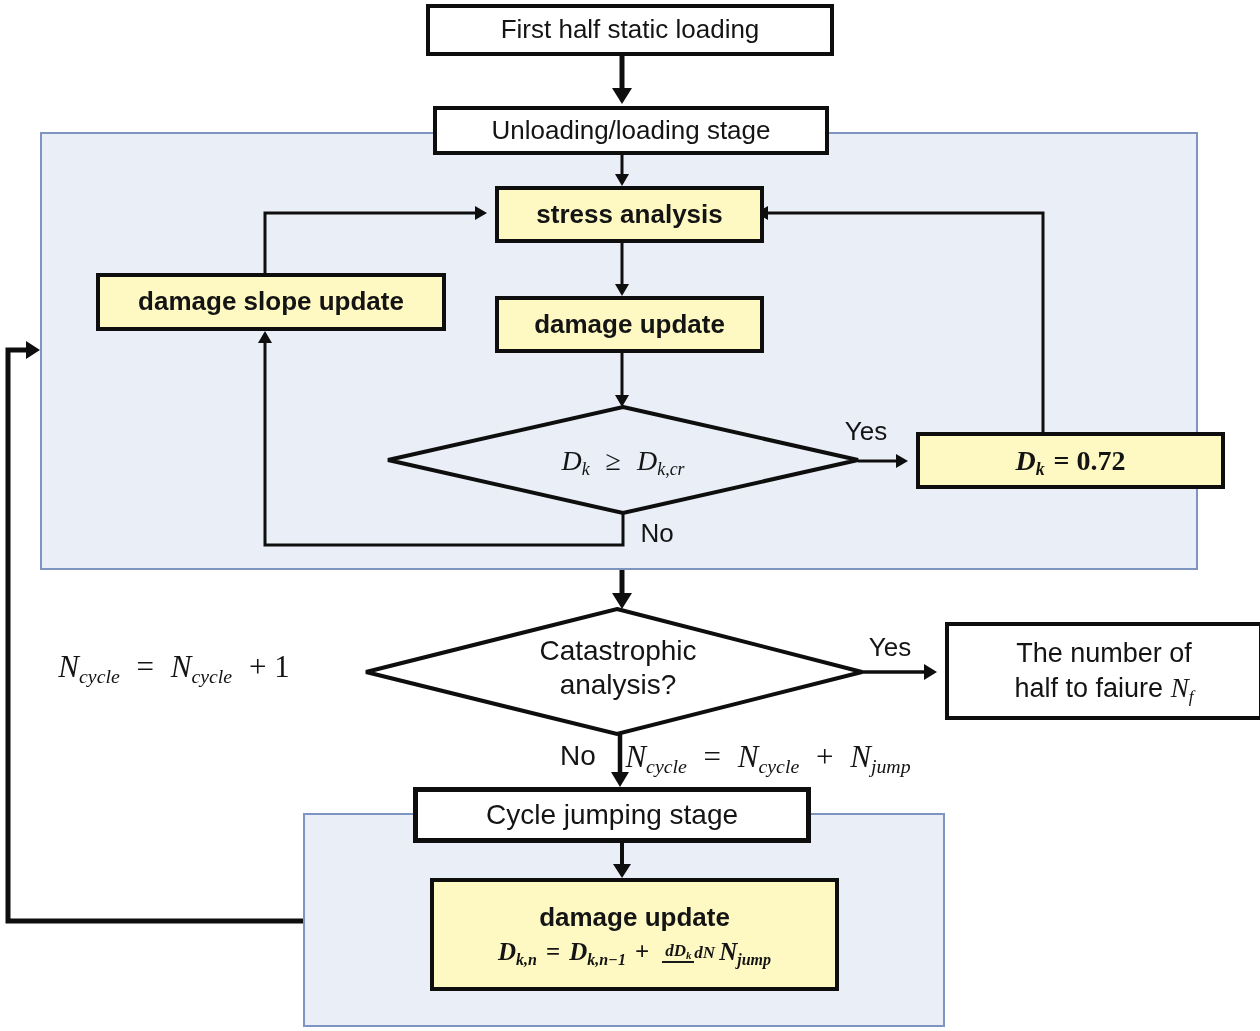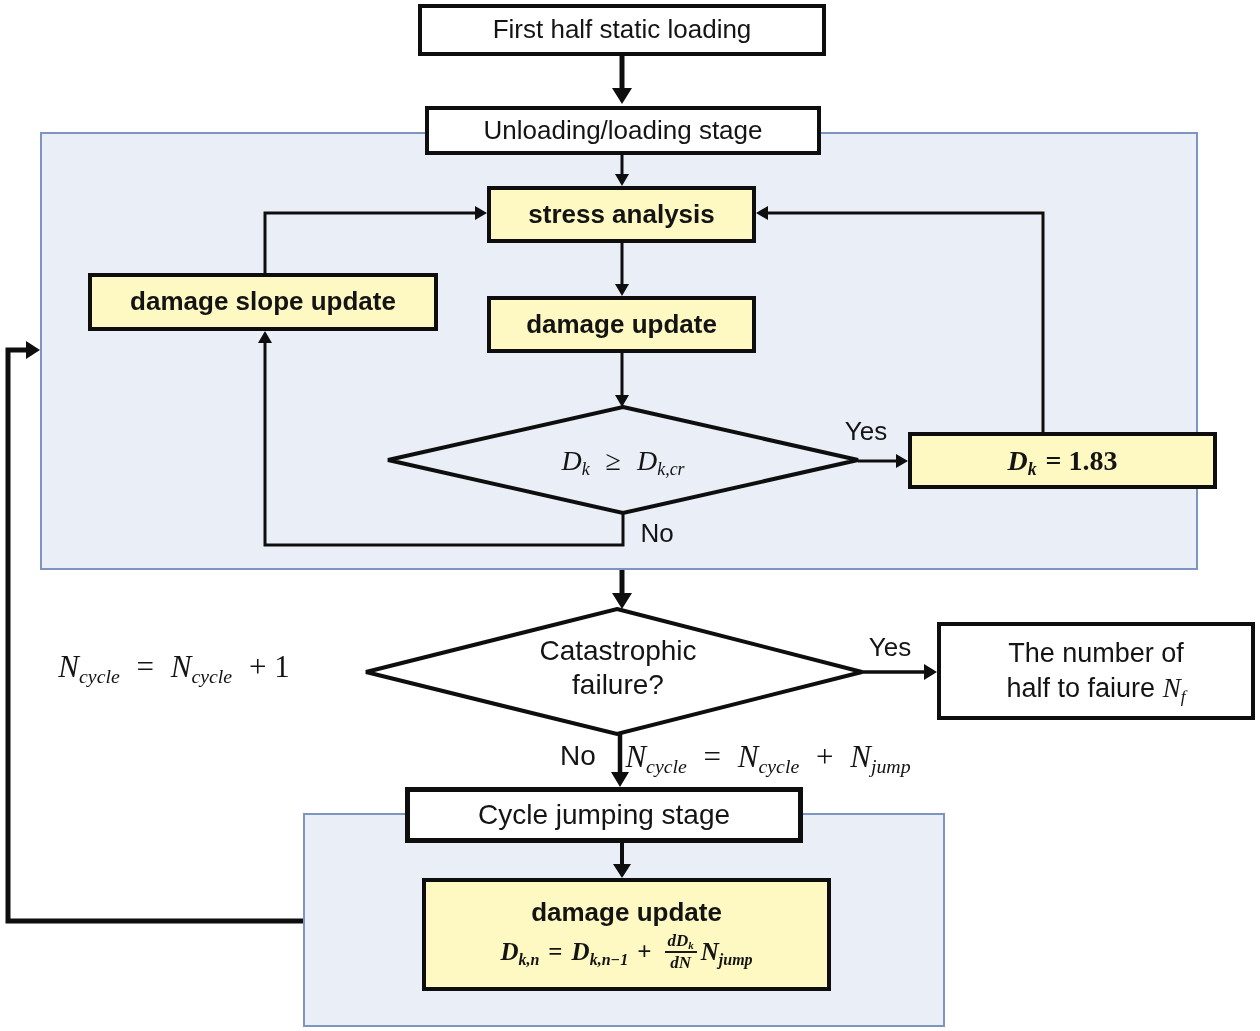--- a/index.html
+++ b/index.html
@@ -6,38 +6,38 @@
   #canvas{
     position:relative;width:1260px;height:1031px;background:#ffffff;
     font-family:"Liberation Sans",sans-serif;color:#141414;overflow:hidden;
   }
   .container{
     position:absolute;background:#eaeef7;border:2px solid #7e95c1;box-sizing:border-box;
   }
   .svglayer{position:absolute;left:0;top:0;width:1260px;height:1031px;}
   .box{
     position:absolute;box-sizing:border-box;display:flex;align-items:center;justify-content:center;
-    text-align:center;border:4px solid #0e0e0e;background:#ffffff;font-size:26px;line-height:1.2;
+    text-align:center;border:4px solid #0e0e0e;background:#ffffff;font-size:26px;line-height:1.2;margin-left:8px;
   }
   .box.blue{background:#fef9c3;font-weight:bold;}
   .label{position:absolute;transform:translate(-50%,-50%);white-space:nowrap;}
   .yn{font-size:26px;}
   .math{font-family:"Liberation Serif",serif;font-style:italic;font-size:31px;white-space:nowrap;}
   .math sub{font-size:0.64em;line-height:0;vertical-align:-0.30em;}
   .math .mo{font-style:normal;margin:0 9px;}
   .math .mn{font-style:normal;margin-left:9px;}
   .diamond-text{position:absolute;transform:translate(-50%,-50%);text-align:center;}
   .two-line{font-size:28px;line-height:1.22;}
   .nfbox{font-size:27px;line-height:1.3;}
   .nfbox .math{font-size:27px;}
   .du2{flex-direction:column;gap:4px;padding:6px 0;}
   .du2 .title{font-size:26px;}
   .formula{display:flex;align-items:center;font-size:25px;}
   .formula sub{font-size:0.64em;}
-  .frac{display:inline-flex;flex-direction:column;align-items:center;line-height:1.05;font-size:17px;margin:0 4px;}
+  .frac{display:inline-flex;flex-direction:row;align-items:center;line-height:1.05;font-size:17px;margin:0 4px;}
   .frac .num{border-bottom:2px solid #1a1a1a;padding:0 3px 1px 3px;}
   .frac .den{padding-top:1px;}
 </style>
 </head>
 <body>
 
 <div id="canvas">
 
   <div class="container" style="left:40px;top:132px;width:1158px;height:438px;"></div>
   <div class="container" style="left:303px;top:813px;width:642px;height:214px;"></div>
@@ -129,21 +129,21 @@
   <div class="box blue" style="left:487px;top:296px;width:269px;height:57px;">
     <span>damage update</span>
   </div>
 
   <div class="box blue" style="left:88px;top:273px;width:350px;height:58px;">
     <span>damage slope update</span>
   </div>
 
   <div class="box blue math" style="left:908px;top:432px;width:309px;height:57px;font-size:28px;">
     <span><span>D</span><sub>k</sub></span>
-    <span class="mn">= 1.83</span>
+    <span class="mn">= 0.72</span>
   </div>
 
   <div class="box nfbox" style="left:937px;top:622px;width:318px;height:98px;">
     <div>
       <div>The number of</div>
       <div><span>half to faiure </span><span class="math"><span>N</span><sub>f</sub></span></div>
     </div>
   </div>
 
   <div class="box" style="left:405px;top:787px;width:398px;height:56px;border-width:5px;font-size:28px;">
@@ -166,21 +166,21 @@
   </div>
 
   <div class="diamond-text math" style="left:623px;top:461px;font-size:28px;">
     <span><span>D</span><sub>k</sub></span>
     <span class="mo">≥</span>
     <span><span>D</span><sub>k,cr</sub></span>
   </div>
 
   <div class="diamond-text two-line" style="left:618px;top:668px;">
     <div>Catastrophic</div>
-    <div>failure?</div>
+    <div>analysis?</div>
   </div>
 
   <div class="label yn" style="left:866px;top:431px;">Yes</div>
   <div class="label yn" style="left:657px;top:533px;">No</div>
   <div class="label yn" style="left:890px;top:647px;">Yes</div>
   <div class="label yn" style="left:578px;top:756px;font-size:28px;">No</div>
 
   <div class="label math" style="left:174px;top:667px;">
     <span><span>N</span><sub>cycle</sub></span>
     <span class="mo">=</span>

